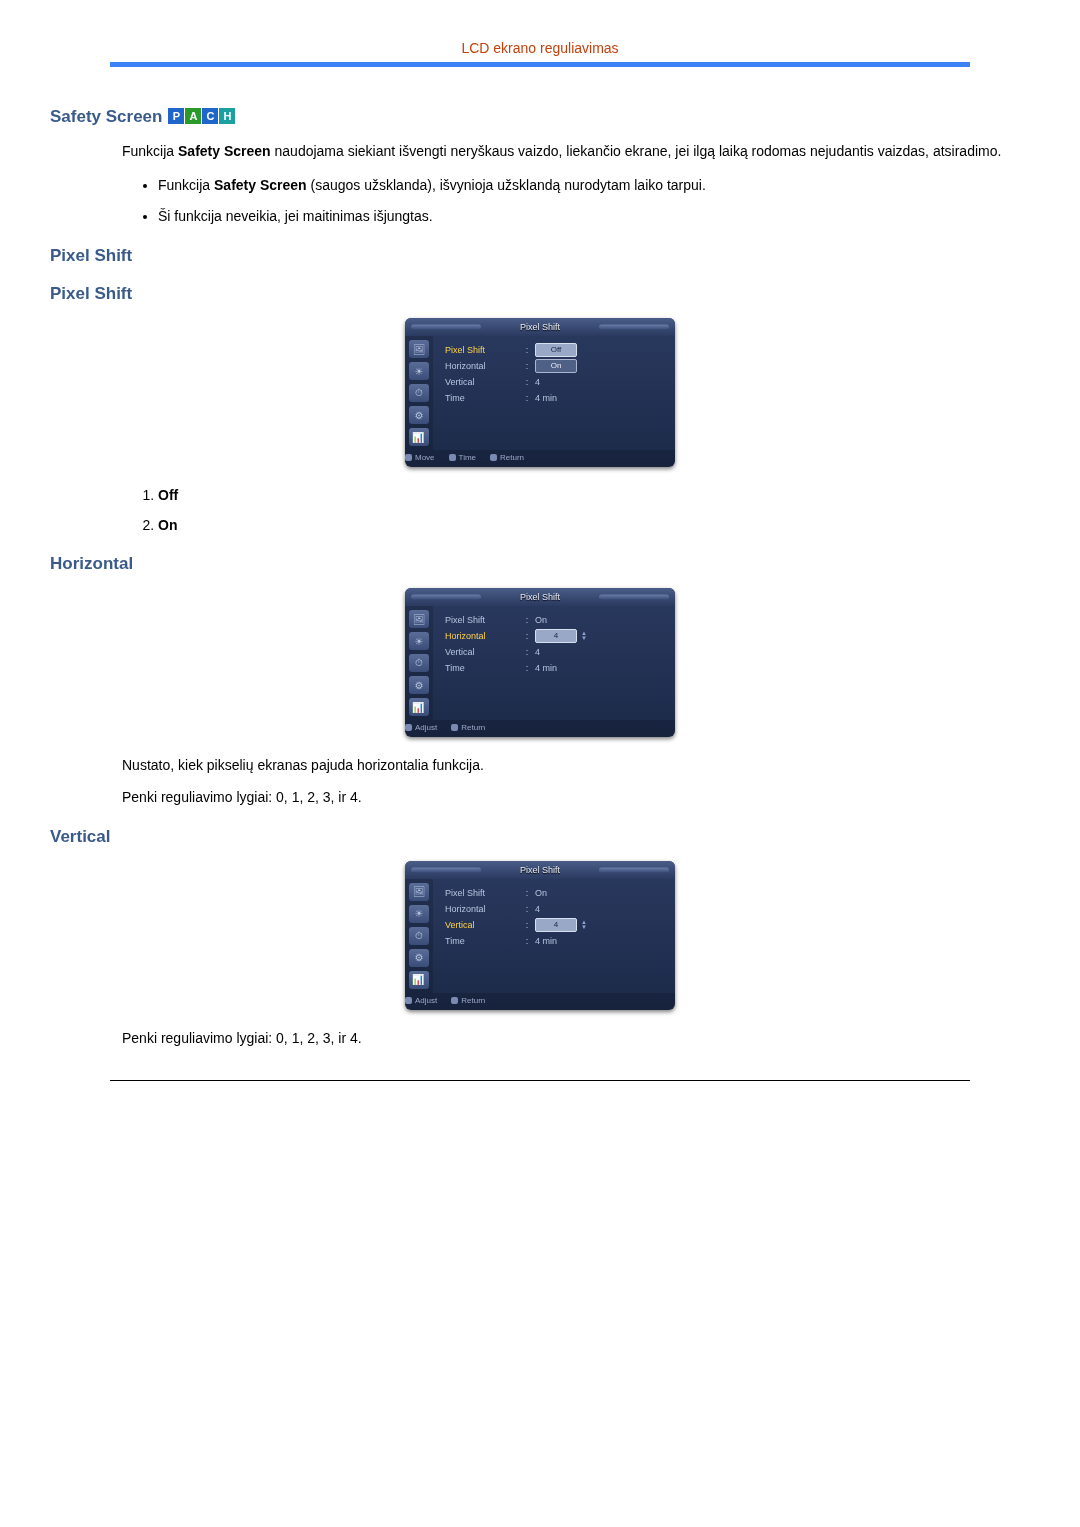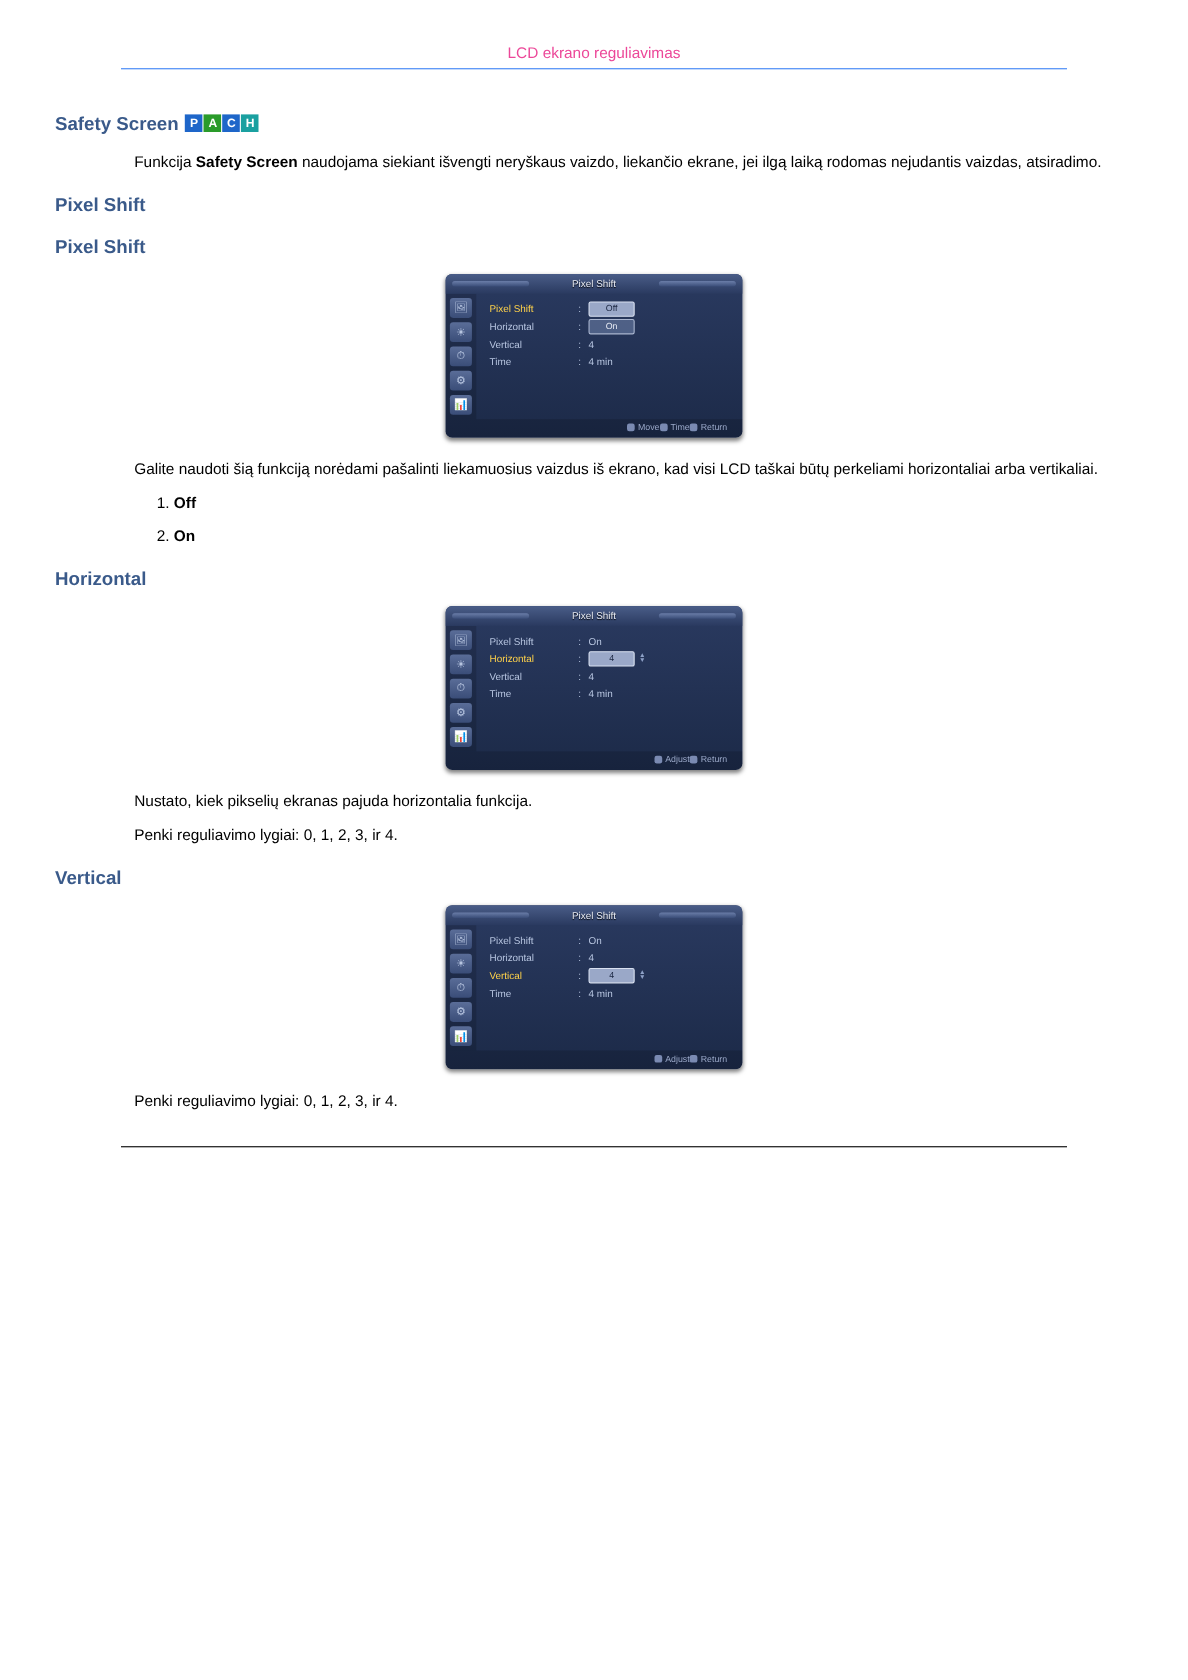--- a/index.html
+++ b/index.html
@@ -12,23 +12,23 @@
   }
   .page {
     width: 1080px;
     margin: 0 auto;
     padding: 40px 0 50px 0;
     box-sizing: border-box;
   }
   .header-line {
     text-align: center;
     font-size: 14px;
-    color: #ec4899;
+    color: #c2410c;
     padding-bottom: 6px;
-    border-bottom: 1px solid #3b82f6;
+    border-bottom: 5px solid #3b82f6;
     margin: 0 110px 40px 110px;
   }
   .content {
     margin: 0 50px;
   }
   .section-title {
     font-weight: bold;
     color: #3a5a8a;
     font-size: 17px;
     margin: 18px 0 14px 0;
@@ -159,21 +159,21 @@
     color: #e8ecf5;
   }
   .val-box.sel {
     background: #9aa8c8;
     color: #1a2540;
     border-color: #d8e0f0;
   }
   .arrow-stack { display:inline-flex; flex-direction:column; line-height:5px; font-size:6px; color:#8fa2c8; margin-left:2px;}
   .osd-foot {
     display: flex;
-    justify-content: flex-end;
+    gap: 14px;
     padding: 3px 14px 5px 0;
     font-size: 8px;
     color: #9aa8c8;
     background: rgba(0,0,0,0.15);
   }
   .osd-foot span::before {
     content: "";
     display: inline-block;
     width: 7px; height: 7px;
     margin-right: 3px;
@@ -201,20 +201,26 @@
         <span class="b-a">A</span>
         <span class="b-c">C</span>
         <span class="b-h">H</span>
       </span>
     </div>
 
     <div class="body-block">
       <p>
         Funkcija <b>Safety Screen</b> naudojama siekiant išvengti neryškaus vaizdo, liekančio ekrane, jei ilgą laiką rodomas nejudantis vaizdas, atsiradimo.
       </p>
+      <ul class="bullets">
+        <li>
+          <span>Funkcija </span><b>Safety Screen</b><span> (saugos užsklanda), išvynioja užsklandą nurodytam laiko tarpui.</span>
+        </li>
+        <li>Ši funkcija neveikia, jei maitinimas išjungtas.</li>
+      </ul>
     </div>
 
     <div class="section-title">Pixel Shift</div>
     <div class="section-title">Pixel Shift</div>
 
     <div class="osd-wrap">
       <div class="osd">
         <div class="osd-title">Pixel Shift</div>
         <div class="osd-body">
           <div class="osd-side">
@@ -253,21 +259,20 @@
         </div>
         <div class="osd-foot">
           <span>Move</span>
           <span>Time</span>
           <span>Return</span>
         </div>
       </div>
     </div>
 
     <div class="body-block">
-      <p>Galite naudoti šią funkciją norėdami pašalinti liekamuosius vaizdus iš ekrano, kad visi LCD taškai būtų perkeliami horizontaliai arba vertikaliai.</p>
       <ol class="numbered">
         <li><b>Off</b></li>
         <li><b>On</b></li>
       </ol>
     </div>
 
     <div class="section-title">Horizontal</div>
 
     <div class="osd-wrap">
       <div class="osd">

